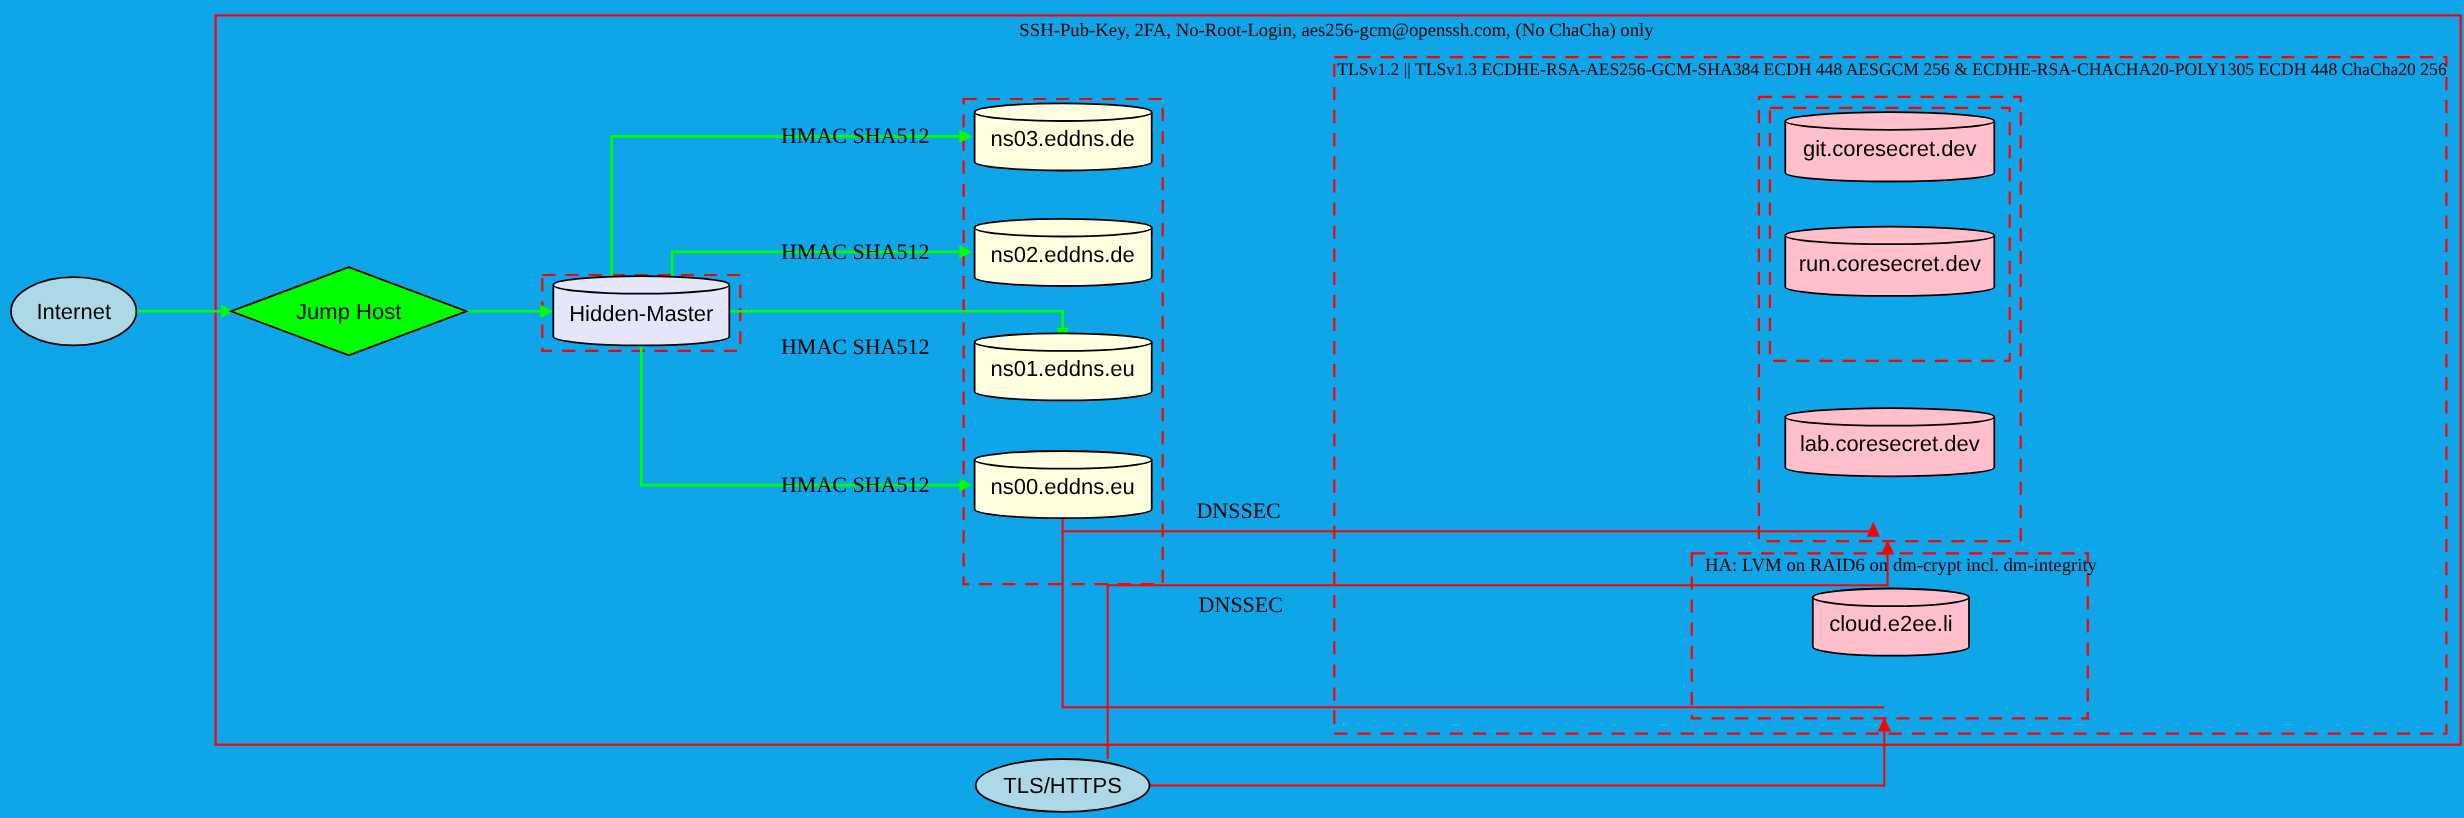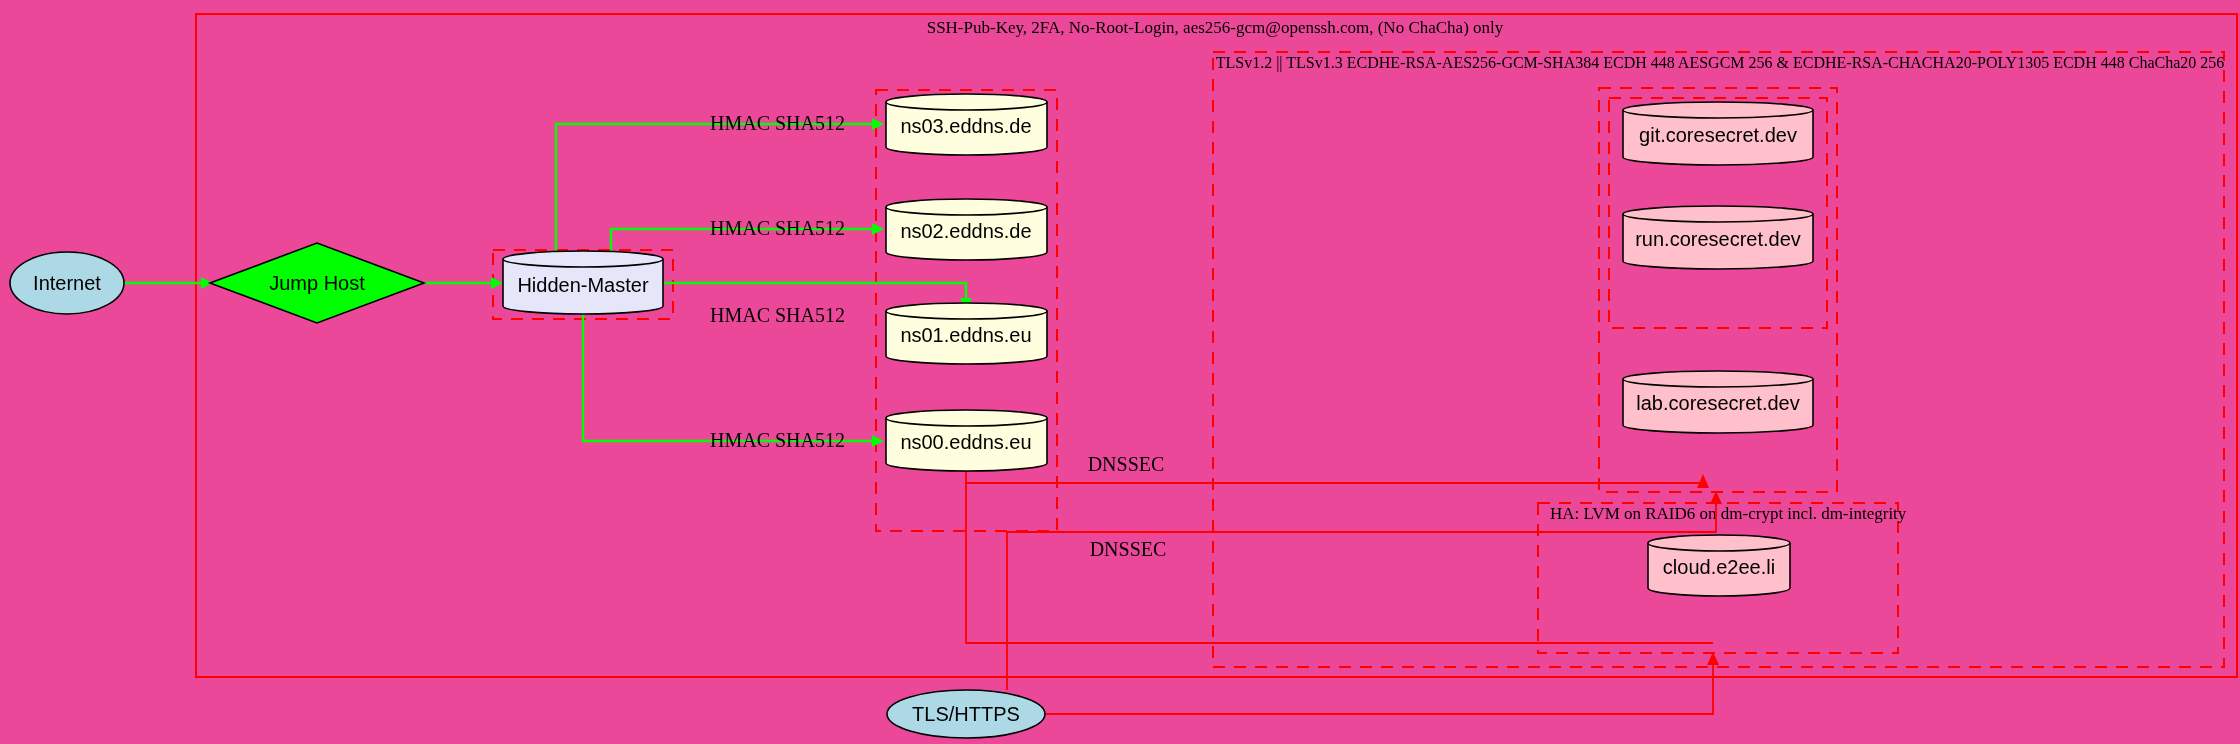--- a/index.html
+++ b/index.html
@@ -1,16 +1,16 @@
 <!DOCTYPE html>
 <html><head>
 <meta charset="utf-8">
 <style>
   html,body{margin:0;padding:0;background:#ffffff;}
-  .stage{position:relative;width:2240px;height:744px;background:#ec4899;overflow:hidden;}
+  .stage{position:relative;width:2240px;height:744px;background:#0ea5e9;overflow:hidden;}
   svg{display:block;}
   text{font-family:"Liberation Sans","DejaVu Sans",sans-serif;fill:#000000;}
   .node-label{font-size:20px;}
   .edge-label{font-family:"Liberation Serif","DejaVu Serif",serif;font-size:20px;}
   .cluster-label{font-family:"Liberation Serif","DejaVu Serif",serif;font-size:17px;}
   .cluster-label-long{font-family:"Liberation Serif","DejaVu Serif",serif;font-size:16px;}
   .shape{stroke:#000000;stroke-width:1.6;}
   .cluster-solid{fill:none;stroke:#ff0000;stroke-width:2;}
   .cluster-dashed{fill:none;stroke:#ff0000;stroke-width:2;stroke-dasharray:12 9;}
   .gedge{fill:none;stroke:#00ff00;stroke-width:2.4;}

